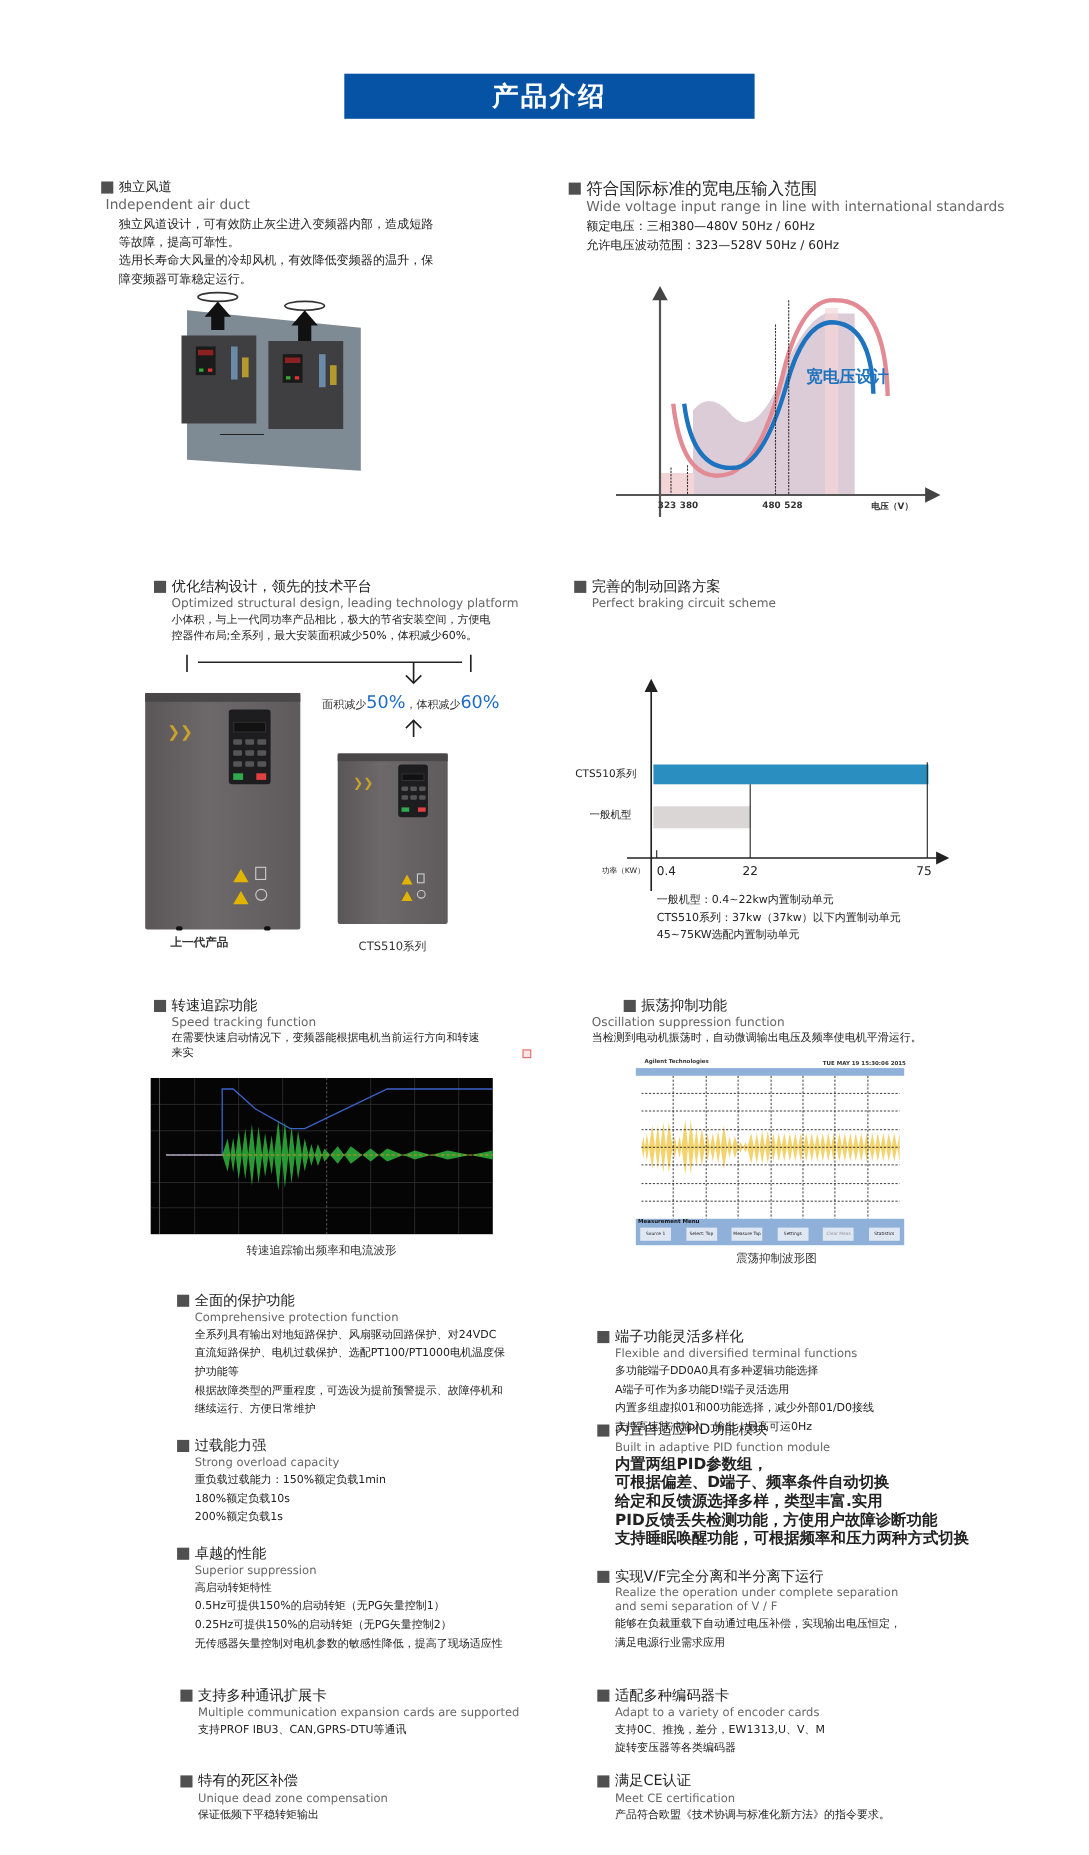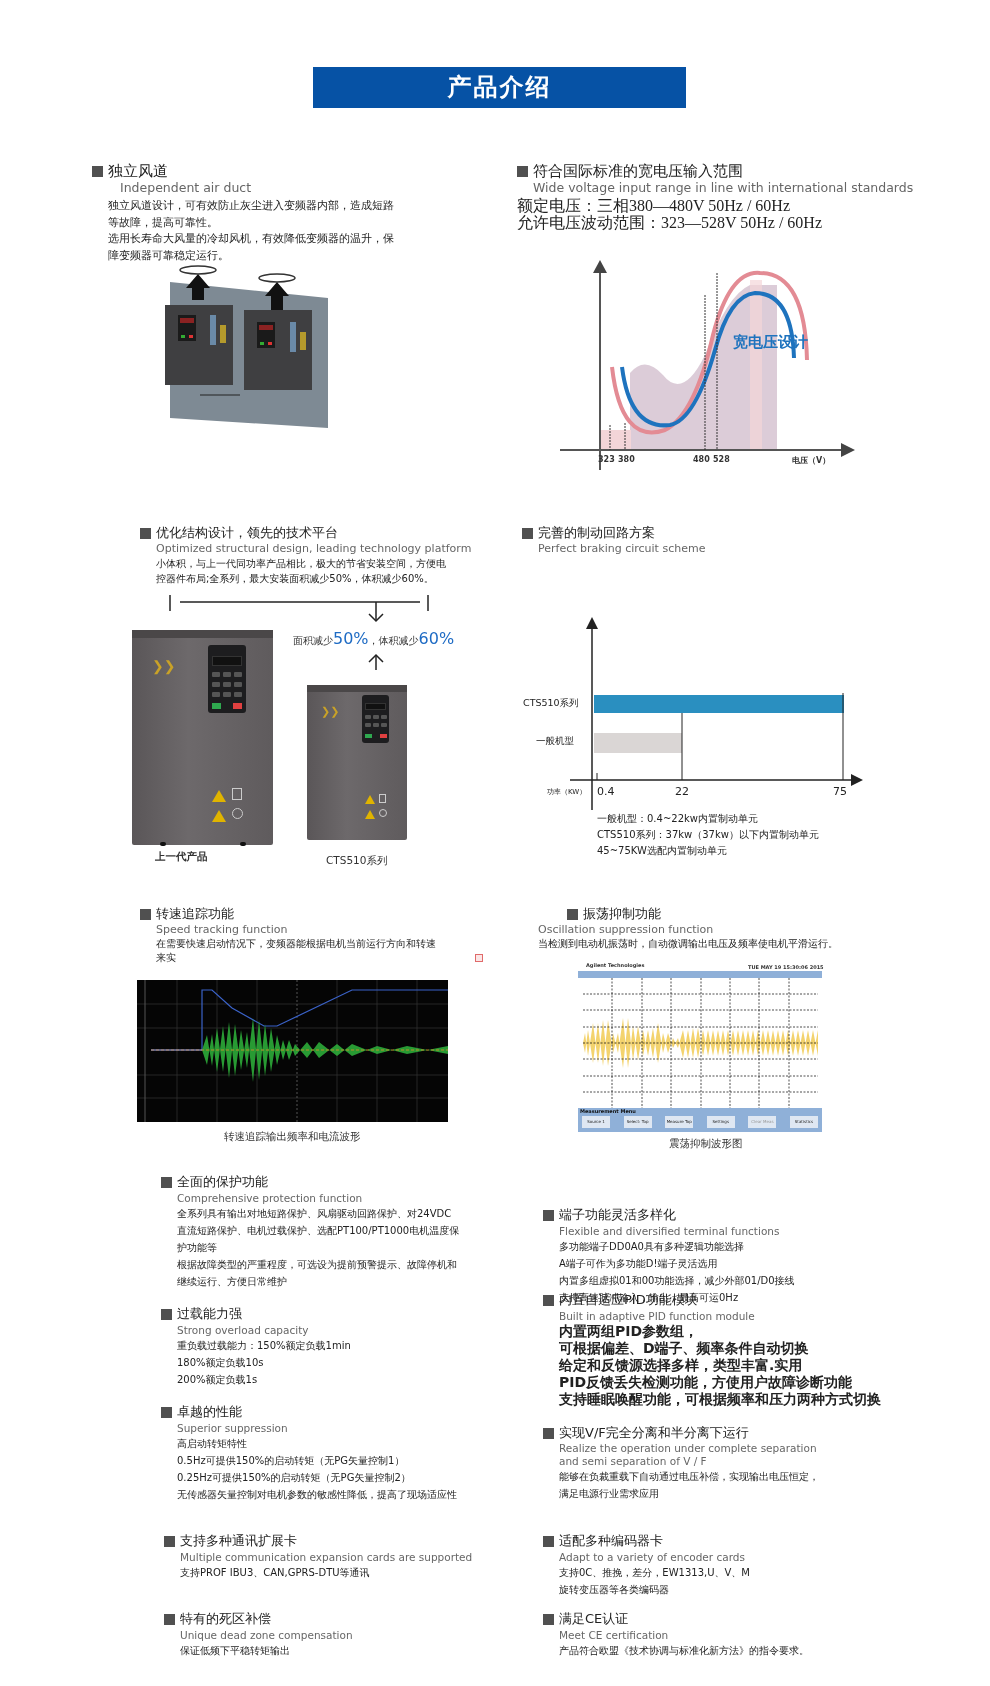--- a/index.html
+++ b/index.html
@@ -25,25 +25,25 @@
   .kp-screen { background: #111; border: 1px solid #333; }
   .kp-btn { background: #555; border-radius: 1px; }
   .warn { width: 0; height: 0; border-left: 7px solid transparent; border-right: 7px solid transparent; border-bottom: 12px solid #e0b400; }
 </style>
 </head>
 <body>
 
 <div class="abs banner">产品介绍</div>
 
 <div class="abs" style="left:92px;top:162px;">
-  <div class="sec-title" style="font-size:15px;">
+  <div class="sec-title" style="font-size:12px;">
       <span class="sq"></span>
       <span>独立风道</span>
     </div>
-  <div class="sec-sub" style="margin-left:28px;font-size:12.5px;">Independent air duct</div>
+  <div class="sec-sub" style="margin-left:4px;font-size:12.5px;">Independent air duct</div>
   <div class="sec-body" style="margin-left:16px;margin-top:3px;font-size:11px;">
     <div>独立风道设计，可有效防止灰尘进入变频器内部，造成短路</div>
     <div>等故障，提高可靠性。</div>
     <div>选用长寿命大风量的冷却风机，有效降低变频器的温升，保</div>
     <div>障变频器可靠稳定运行。</div>
   </div>
 </div>
 
 <div class="abs" style="left:160px;top:260px;width:170px;height:170px;">
   <svg width="170" height="170" viewBox="0 0 170 170">
@@ -72,21 +72,21 @@
     <line x1="40" y1="135" x2="80" y2="135" stroke="#222" stroke-width="1"></line>
   </svg>
 </div>
 
 <div class="abs" style="left:517px;top:162px;">
   <div class="sec-title" style="font-size:15px;">
       <span class="sq"></span>
       <span>符合国际标准的宽电压输入范围</span>
     </div>
   <div class="sec-sub" style="margin-left:16px;font-size:12.5px;">Wide voltage input range in line with international standards</div>
-  <div class="sec-body" style="margin-left:0;margin-top:3px;font-size:16px;font-family:Liberation Serif, serif;">
+  <div class="sec-body" style="margin-left:16px;margin-top:3px;font-size:11px;">
     <div>额定电压：三相380—480V 50Hz / 60Hz</div>
     <div>允许电压波动范围：323—528V 50Hz / 60Hz</div>
   </div>
 </div>
 
 <div class="abs" style="left:555px;top:255px;width:310px;height:215px;">
   <svg width="310" height="215" viewBox="0 0 310 215">
     <path d="M75,195 L75,118 Q90,100 108,120 Q128,145 150,100 Q172,40 195,30 L222,30 L222,195 Z" fill="#d8c6d4" opacity="0.9"></path>
     <rect x="46" y="175" width="30" height="20" fill="#f3d5d8"></rect>
     <rect x="195" y="25" width="12" height="170" fill="#f3d5d8" opacity="0.7"></rect>

